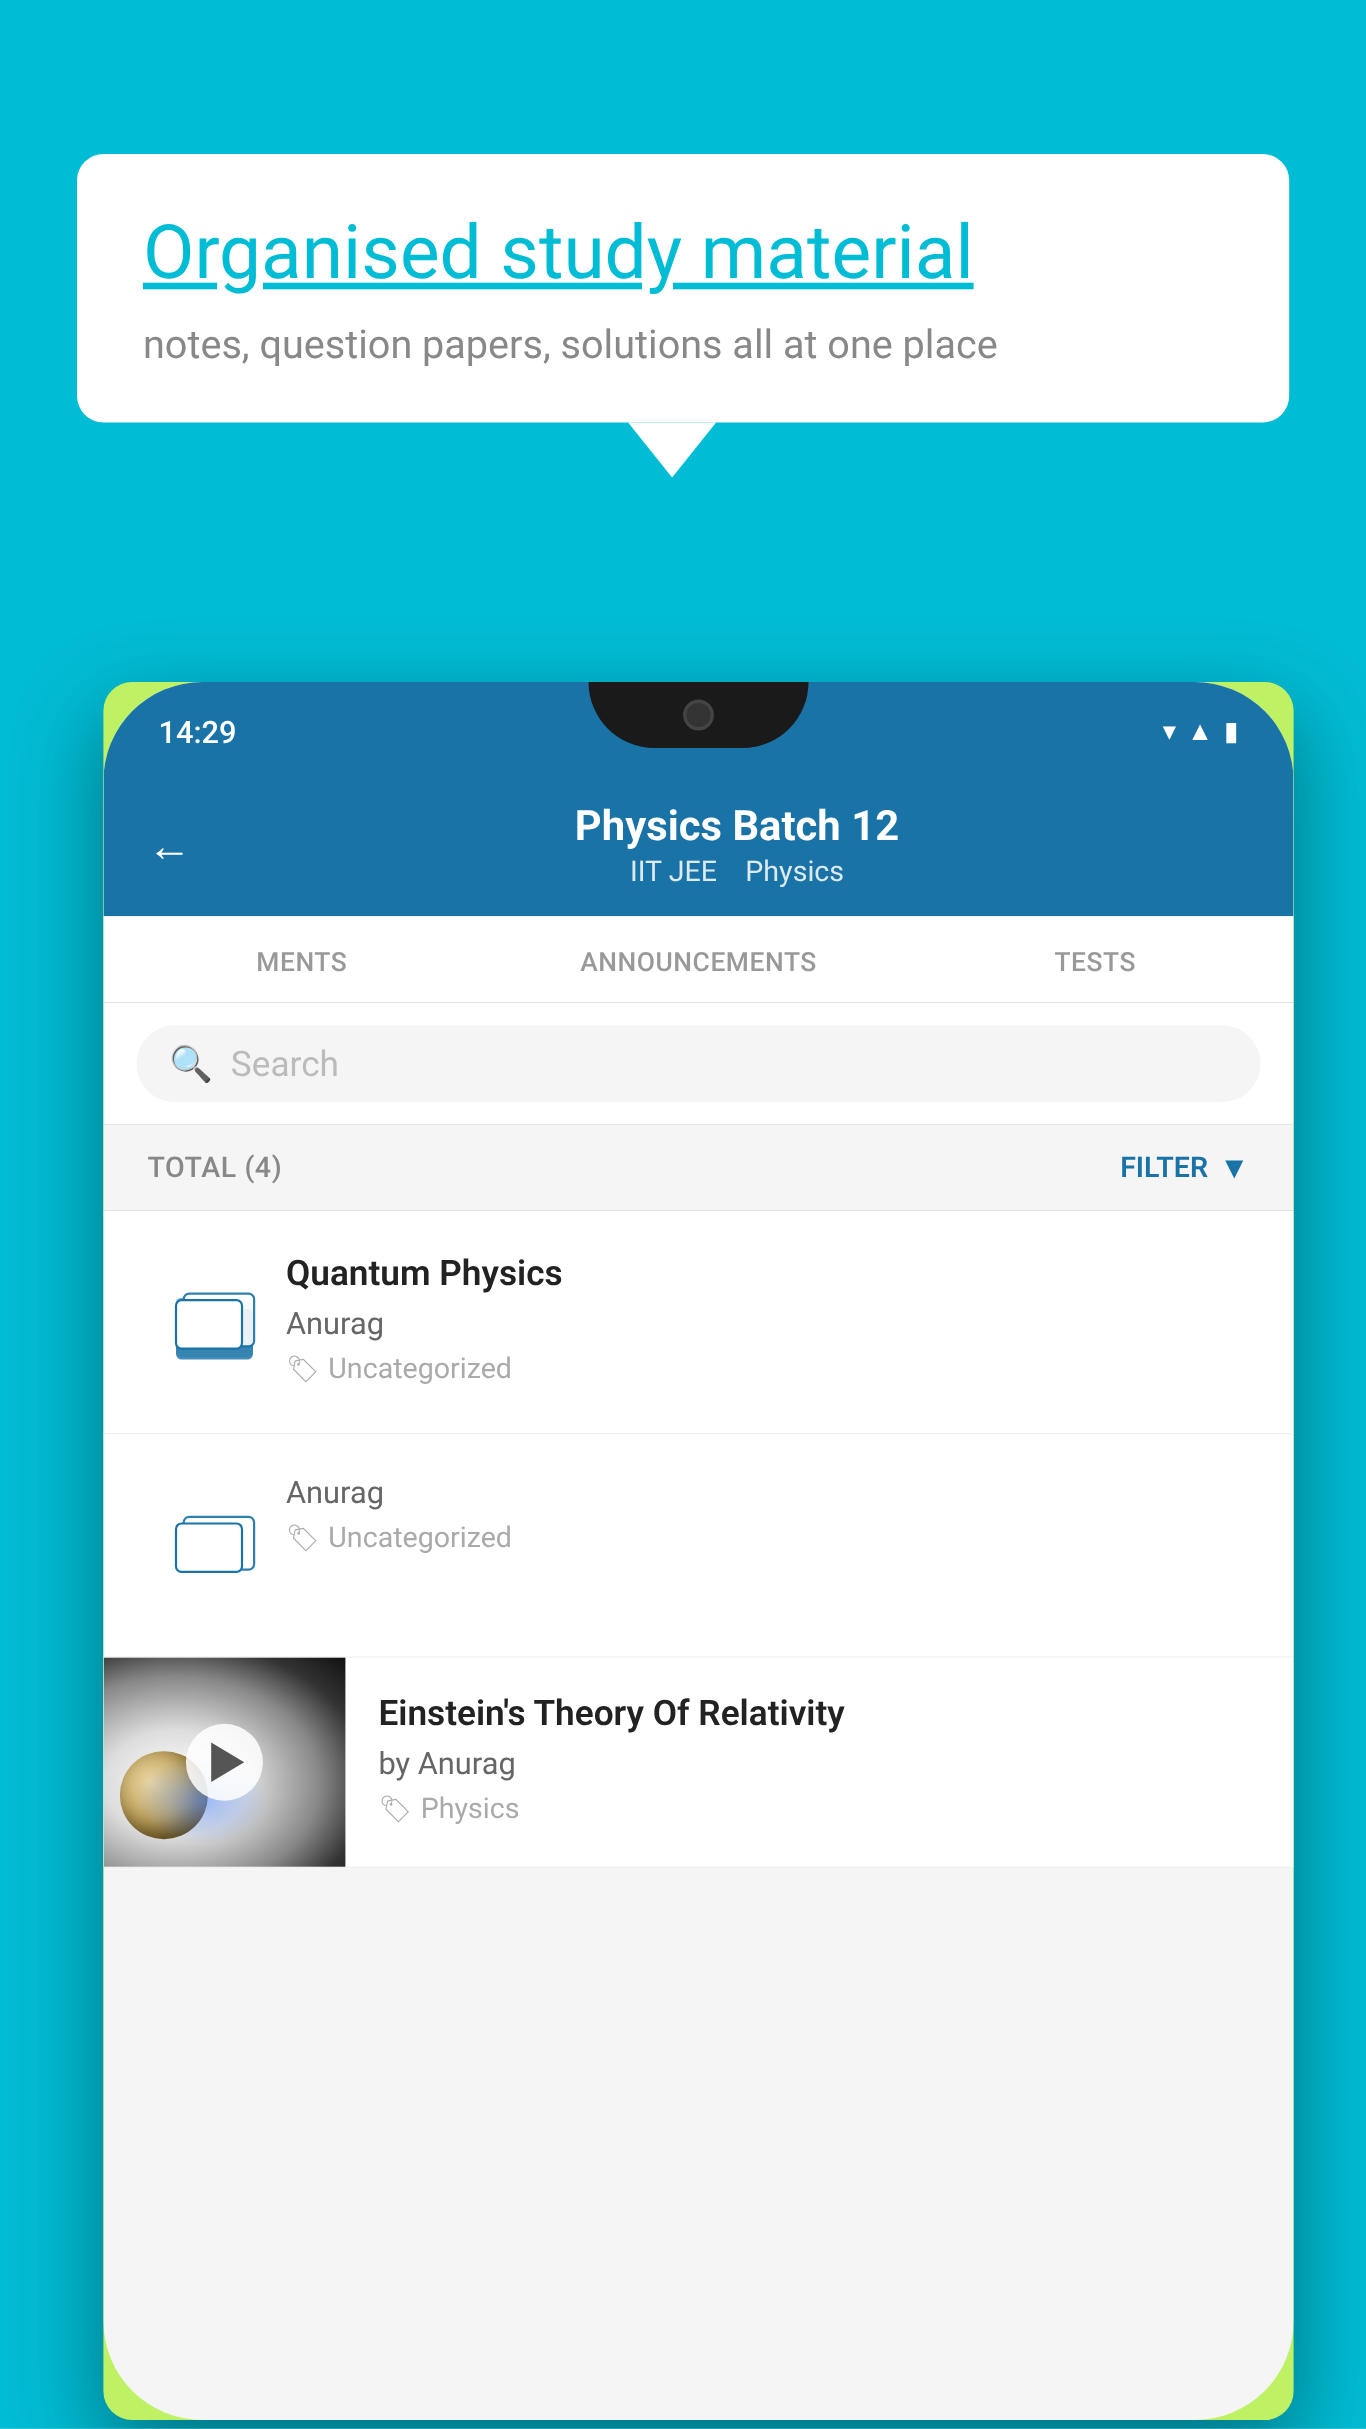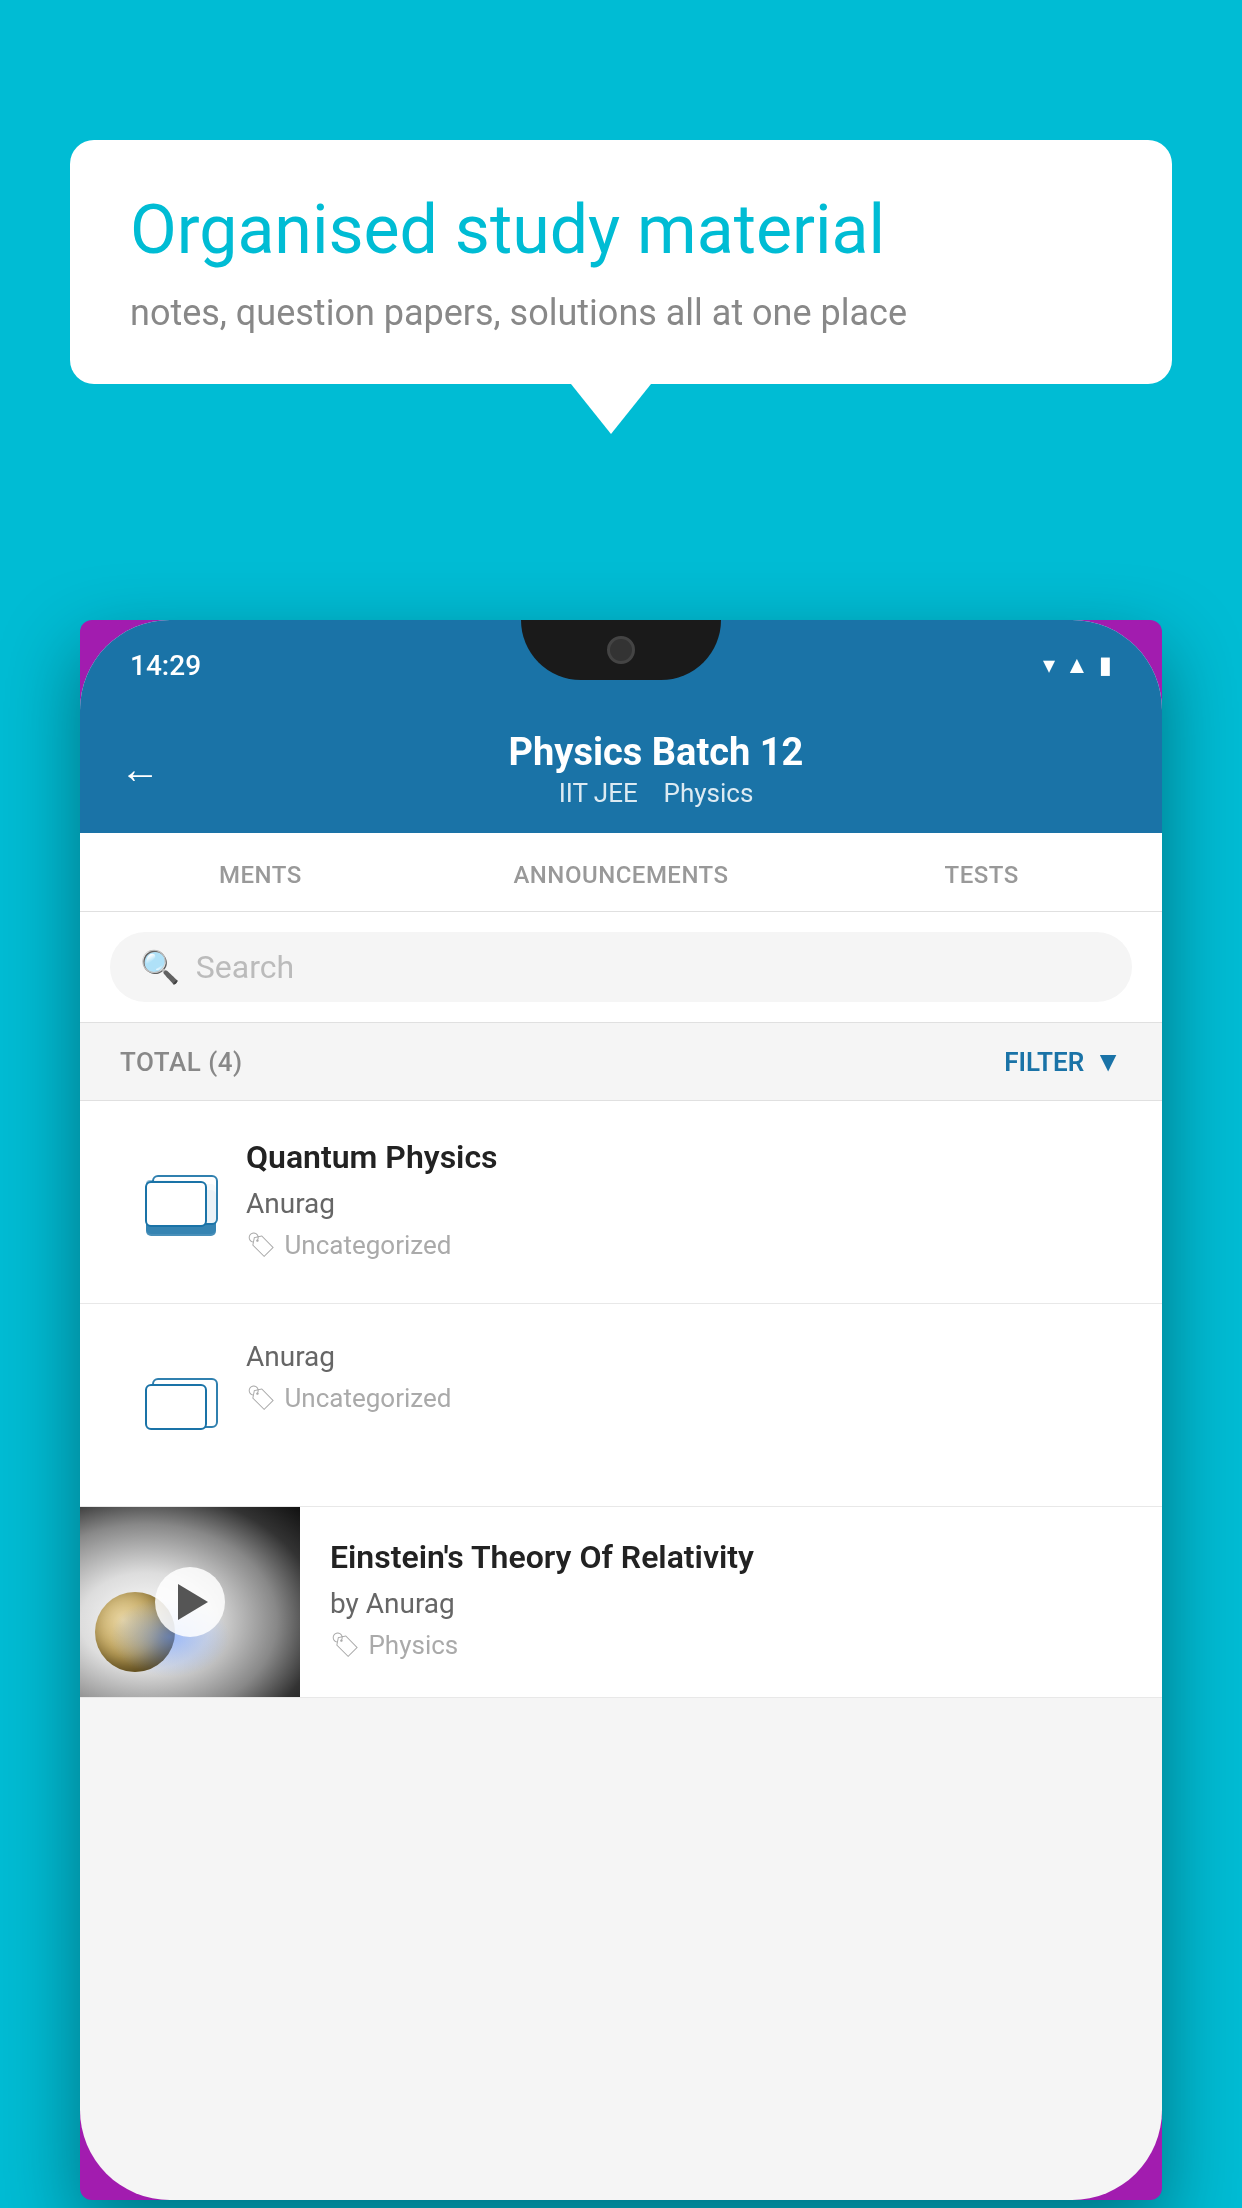--- a/index.html
+++ b/index.html
@@ -26,20 +26,21 @@
       border-radius: 24px;
       padding: 50px 60px 50px 60px;
     }
 
     .speech-bubble-title {
       color: #00bcd4;
       font-size: 68px;
       font-weight: 400;
       line-height: 1.2;
       margin-bottom: 20px;
+      text-decoration: underline;
     }
 
     .speech-bubble-subtitle {
       color: #888;
       font-size: 36px;
       font-weight: 400;
     }
 
     .speech-bubble-arrow {
       width: 0;
@@ -57,25 +58,26 @@
       position: absolute;
       top: 620px;
       left: 80px;
       right: 80px;
       bottom: 0;
     }
 
     .phone-outer {
       width: 100%;
       height: 1580px;
-      background: #a21caf;
-      border-radius: 12px;
+      background: #bef264;
+      border-radius: 26px;
       position: relative;
       overflow: hidden;
       box-shadow: 0 30px 80px rgba(0,0,0,0.4);
+      margin-left: 14px;
     }
 
     
     .phone-screen {
       position: absolute;
       top: 0;
       left: 0;
       right: 0;
       bottom: 0;
       background: #f5f5f5;

